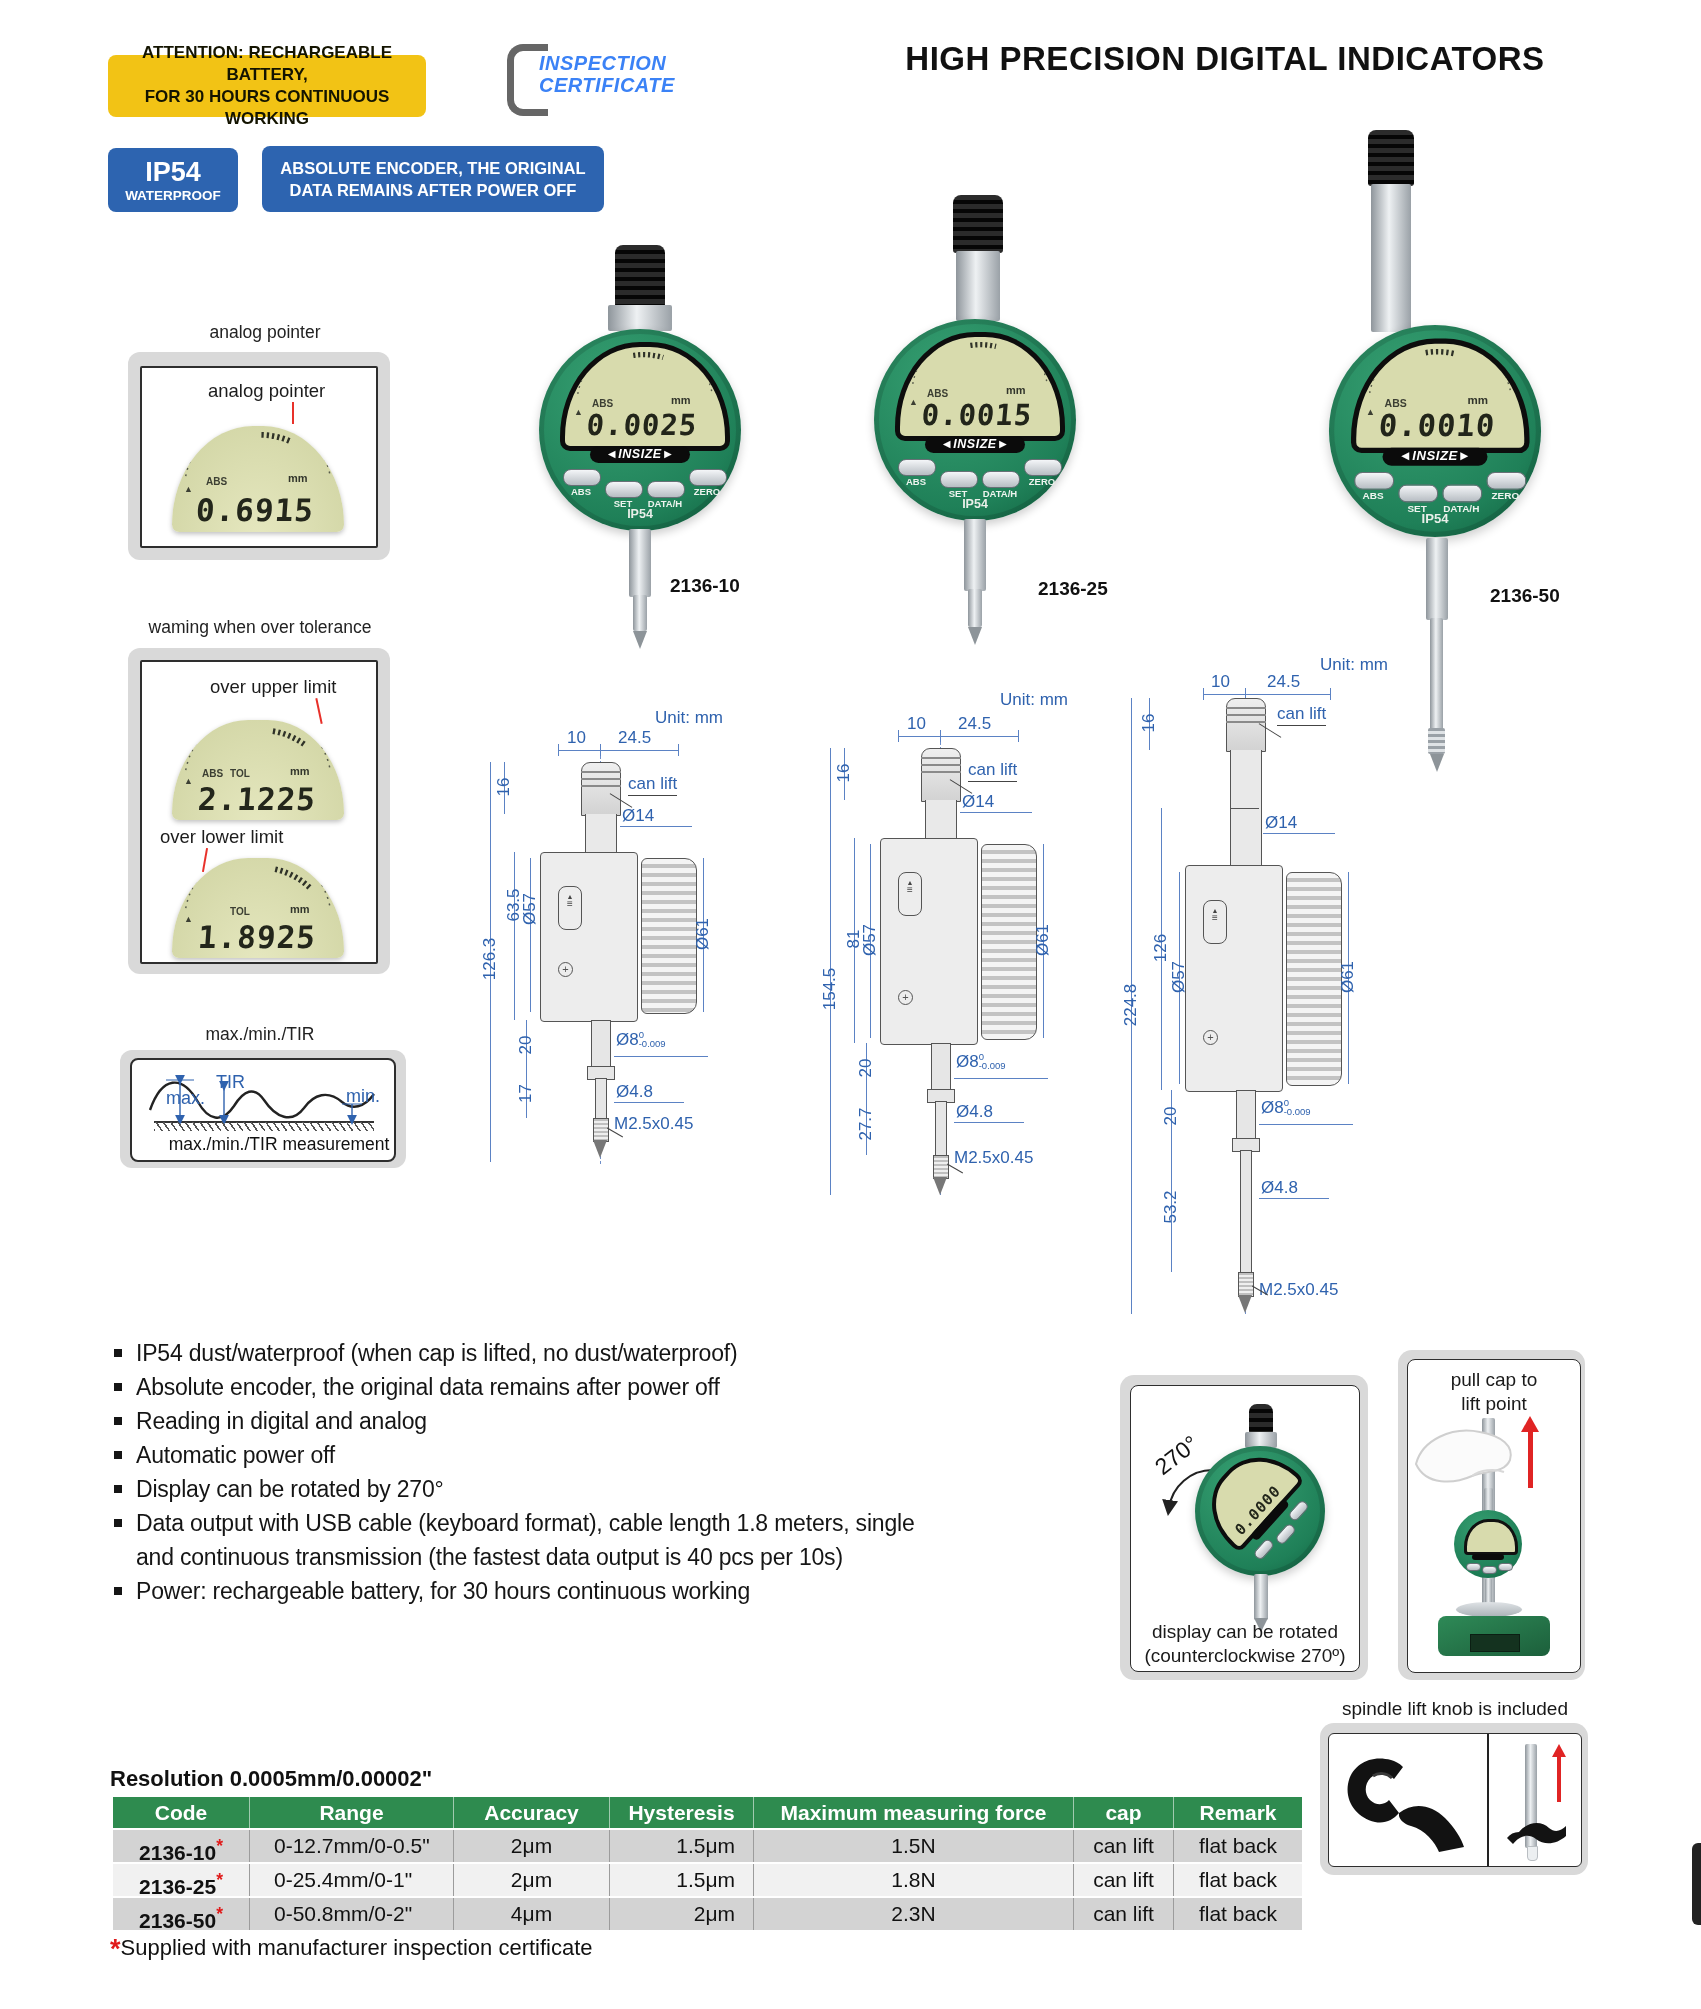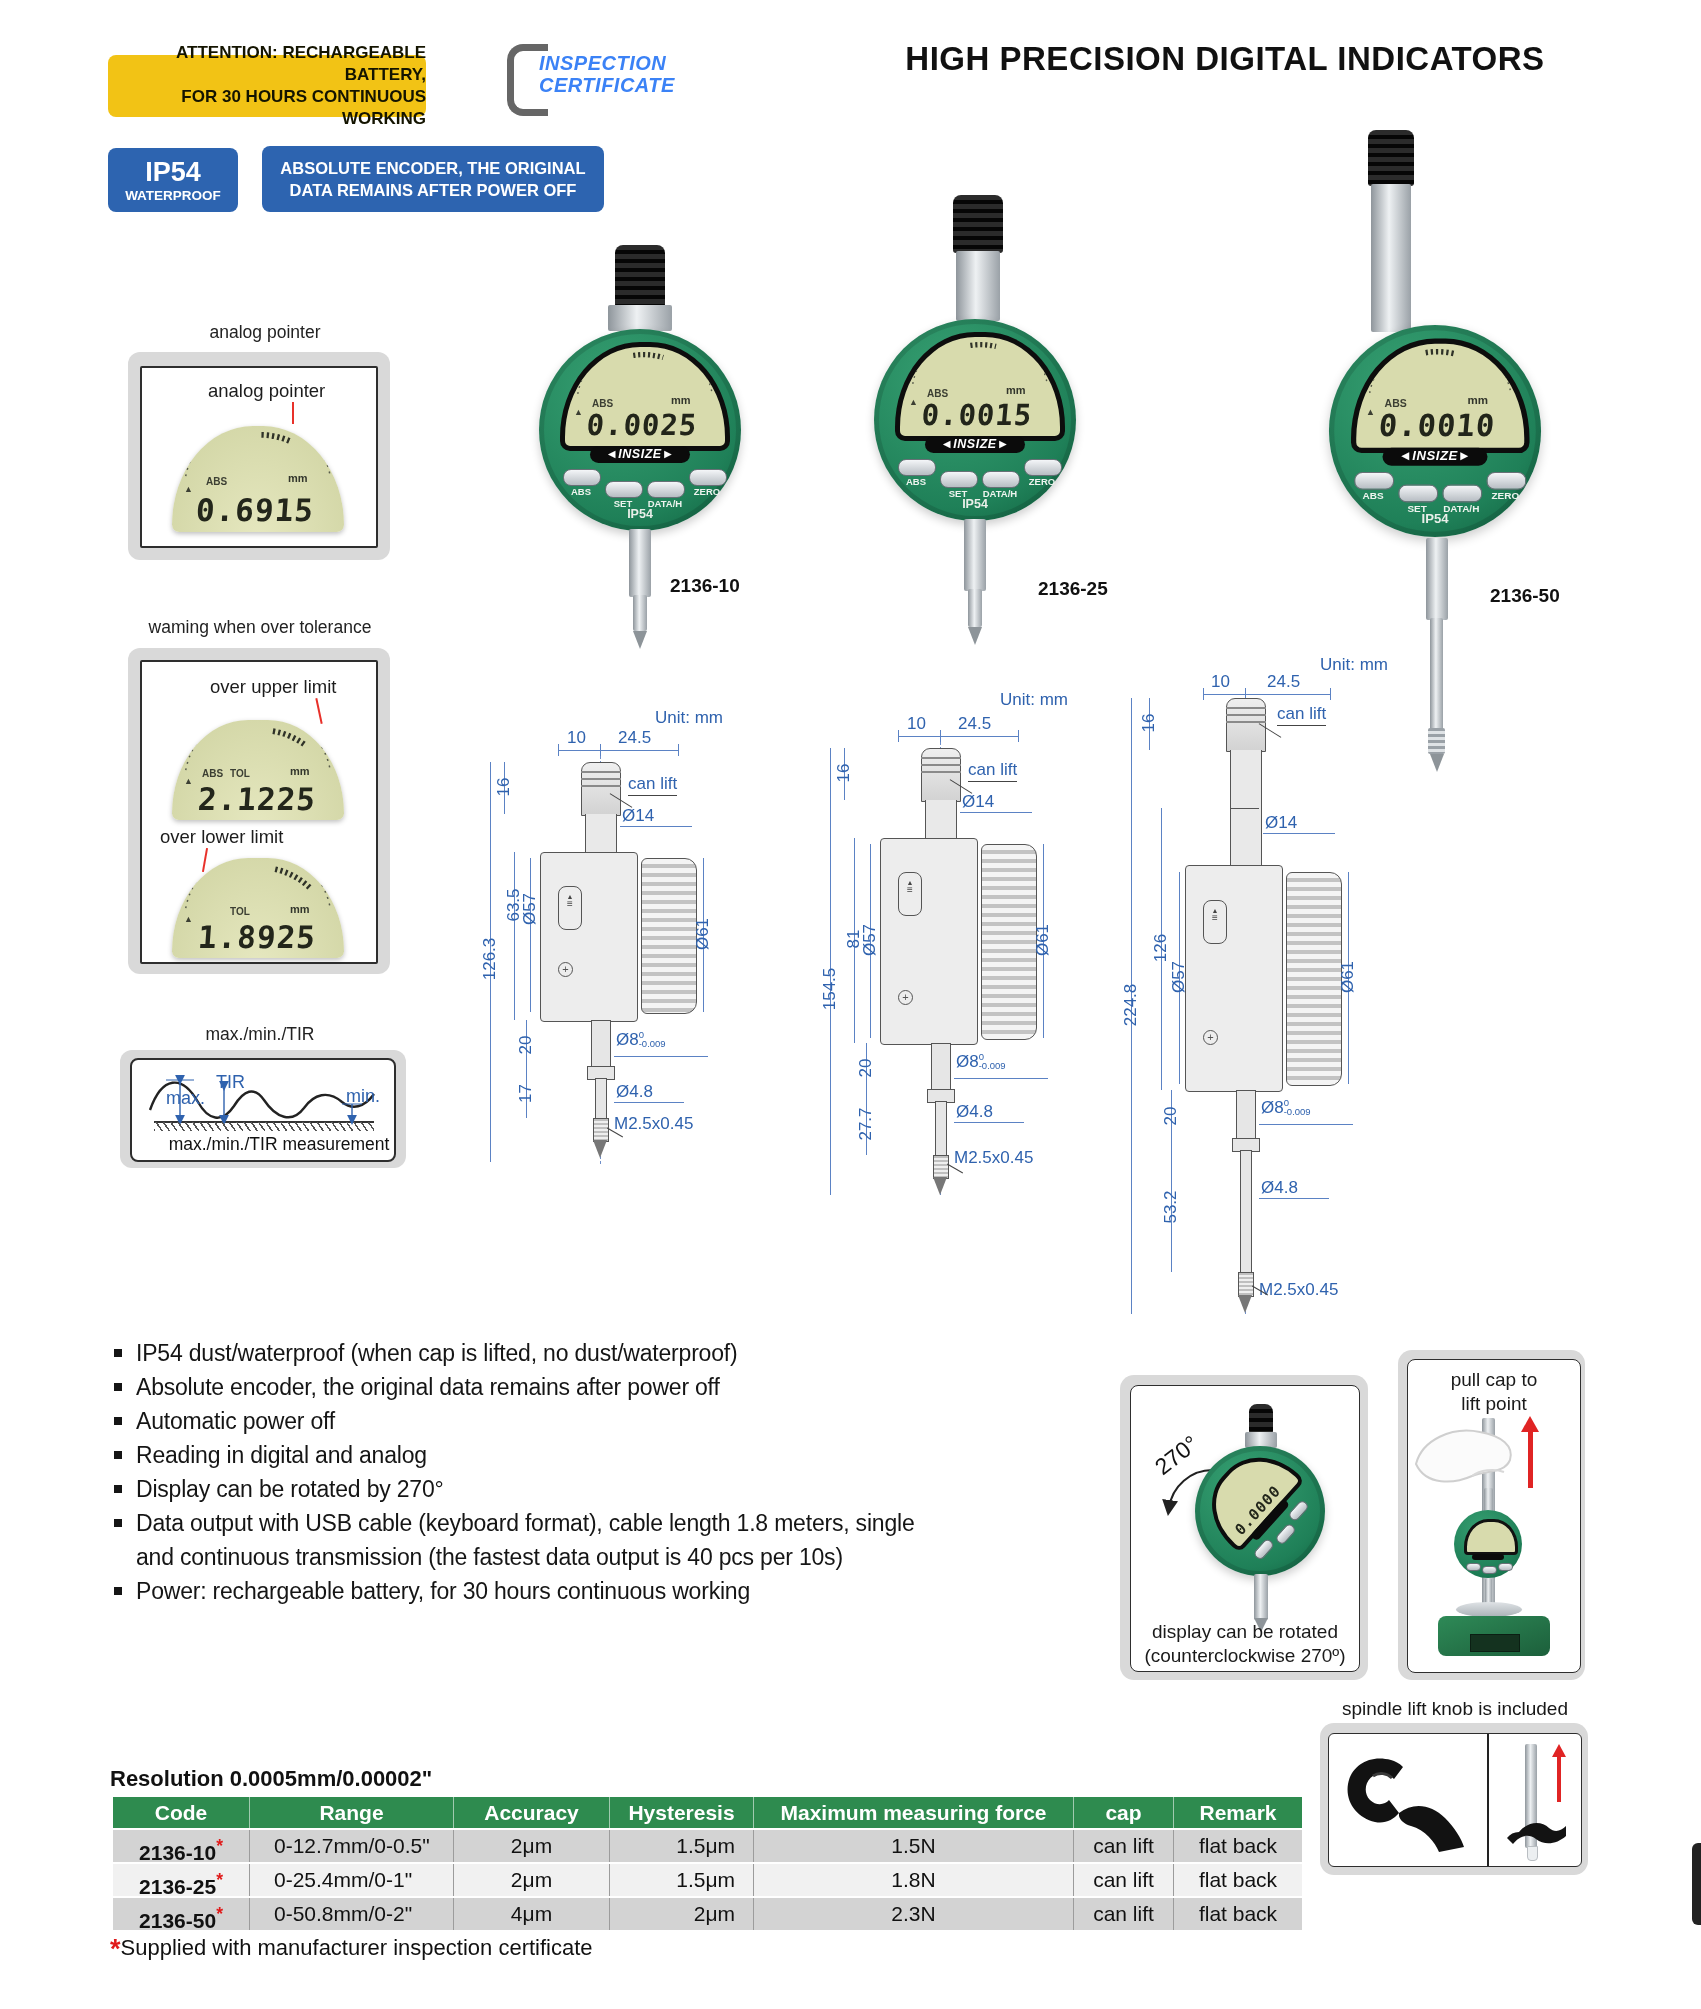--- a/index.html
+++ b/index.html
@@ -1,21 +1,21 @@
 <!DOCTYPE html>
 <html><head>
 <meta charset="utf-8">
 <style>
   html,body{margin:0;padding:0;background:#fff}
   #page{position:relative;width:1701px;height:2009px;background:#fff;overflow:hidden;
         font-family:"Liberation Sans",sans-serif;color:#111}
   .abs{position:absolute}
   
   .badge-yellow{background:#f2c315;border-radius:8px;color:#141400;font-weight:bold;
-                text-align:right;font-size:17px;line-height:22px;display:flex;flex-direction:column;justify-content:center}
+                text-align:center;font-size:17px;line-height:22px;display:flex;flex-direction:column;justify-content:center}
   .badge-blue{background:#2d64b0;border-radius:8px;color:#fff;font-weight:bold;text-align:center;
               display:flex;flex-direction:column;justify-content:center}
   .cert-bracket{width:34px;height:58px;border:7px solid #666;border-right:none;border-radius:16px 0 0 16px}
   .cert-text{color:#3b82f6;font-weight:bold;font-style:italic;font-size:20px;line-height:22px;letter-spacing:.5px}
   .page-title{font-size:33px;font-weight:bold;letter-spacing:.5px;text-align:center}
   
   .ibox{background:#d9d9d9;border-radius:12px}
   .ibox .inner{position:absolute;background:#fff;border:2px solid #2e2e2e;border-radius:2px}
   .ibox-title{font-size:17.5px;color:#222;text-align:center}
   .callout{font-size:18.5px;color:#1c1c1c;white-space:nowrap}
@@ -465,22 +465,22 @@
     <div class="tthread" style="left:133px;top:622px;width:14px;height:23px"></div>
     <span class="dim" style="left:154px;top:630px">M2.5x0.45</span>
     <div class="lead" style="left:146px;top:640px;width:18px;transform:rotate(30deg)"></div>
     <div class="tcone" style="left:133px;top:645px"></div>
   </div>
 
   <div class="abs features" style="left:112px;top:1336px;width:840px">
     <ul>
       <li>IP54 dust/waterproof (when cap is lifted, no dust/waterproof)</li>
       <li>Absolute encoder, the original data remains after power off</li>
+      <li>Reading in digital and analog</li>
       <li>Automatic power off</li>
-      <li>Reading in digital and analog</li>
       <li>Display can be rotated by 270°</li>
       <li>Data output with USB cable (keyboard format), cable length 1.8 meters, single and continuous transmission (the fastest data output is 40 pcs per 10s)</li>
       <li>Power: rechargeable battery, for 30 hours continuous working</li>
     </ul>
   </div>
 
   <div class="rbox" style="left:1120px;top:1375px;width:248px;height:305px">
     <div class="inner" style="left:10px;top:10px;width:228px;height:285px">
       <span class="abs" style="left:22px;top:56px;font-size:23px;transform:rotate(-38deg);color:#111">270°</span>
       <svg class="abs" style="left:30px;top:78px" width="56" height="52" viewBox="0 0 56 52">

